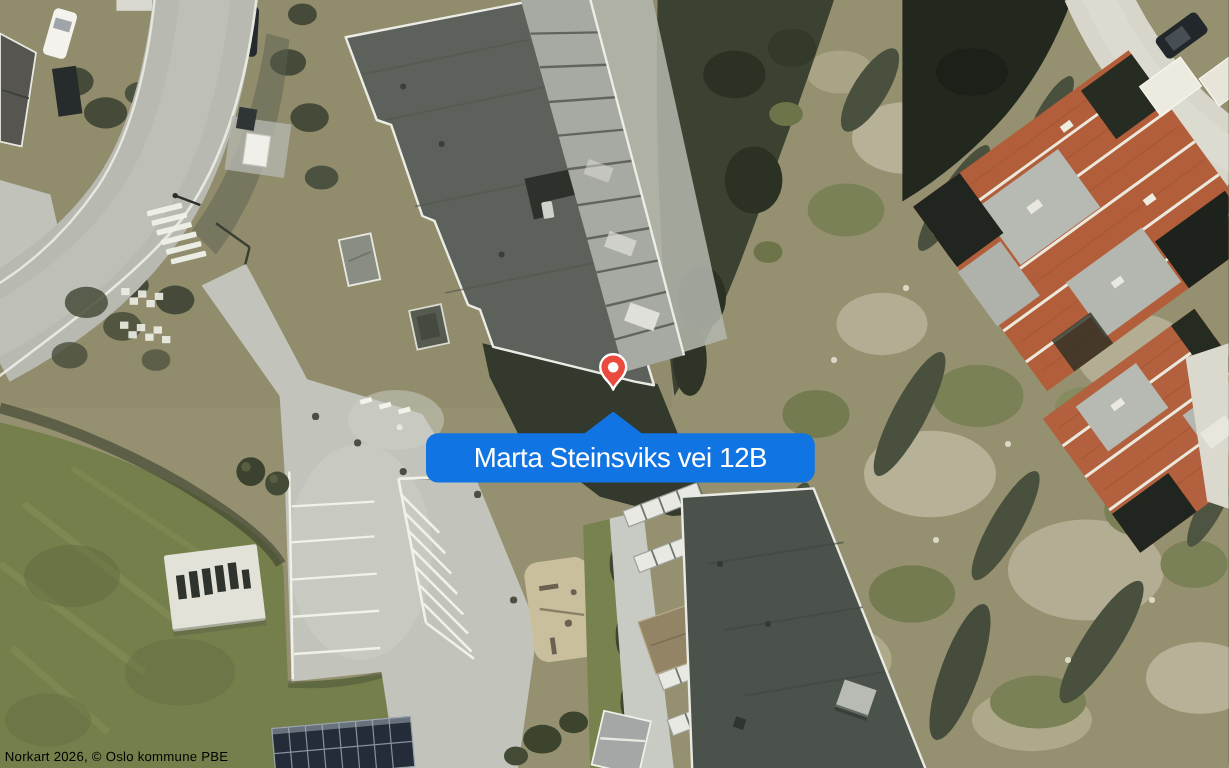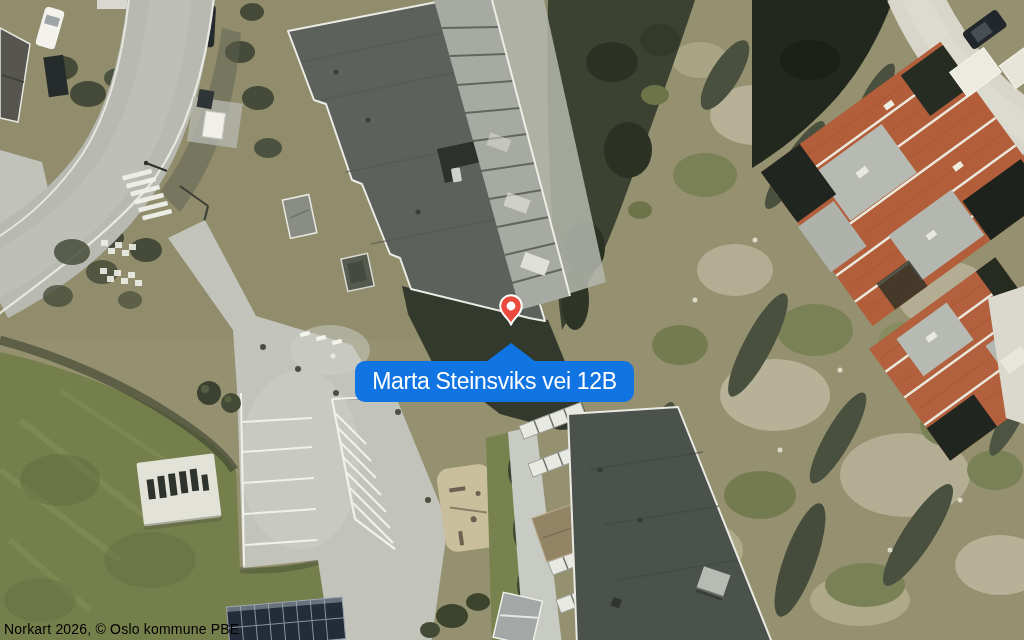--- a/index.html
+++ b/index.html
@@ -3,30 +3,30 @@
 <meta charset="utf-8">
 <style>
   html,body{margin:0;padding:0;background:#1b1b1b;}
   .viewport{
     position:relative;width:1024px;height:640px;overflow:hidden;
     font-family:"Liberation Sans",sans-serif;background:#95906f;
   }
   .scene{position:absolute;left:0;top:0;width:1024px;height:640px;display:block;}
   .pin{position:absolute;left:498px;top:294px;width:26px;height:32px;pointer-events:auto;}
   .callout{
-    position:absolute;left:355px;top:361px;width:279px;height:41px;
+    position:absolute;left:355px;top:361px;width:324px;height:41px;
     border-radius:10px;display:flex;align-items:center;justify-content:center;
     color:#fff;font-size:23px;font-weight:500;letter-spacing:-0.3px;white-space:nowrap;
   }
   .callout .pointer{
     position:absolute;top:-18px;left:131px;width:50px;height:19px;
     clip-path:polygon(50% 0,100% 100%,0 100%);
   }
   .attribution{
-    position:absolute;left:4px;bottom:3px;font-size:14px;color:#000;
+    position:absolute;left:4px;bottom:3px;font-size:11px;color:#000;
     letter-spacing:.2px;
   }
 </style>
 </head>
 <body>
 
 <div class="viewport">
 
   <svg class="scene" viewBox="0 0 1024 640" aria-hidden="true">
 

